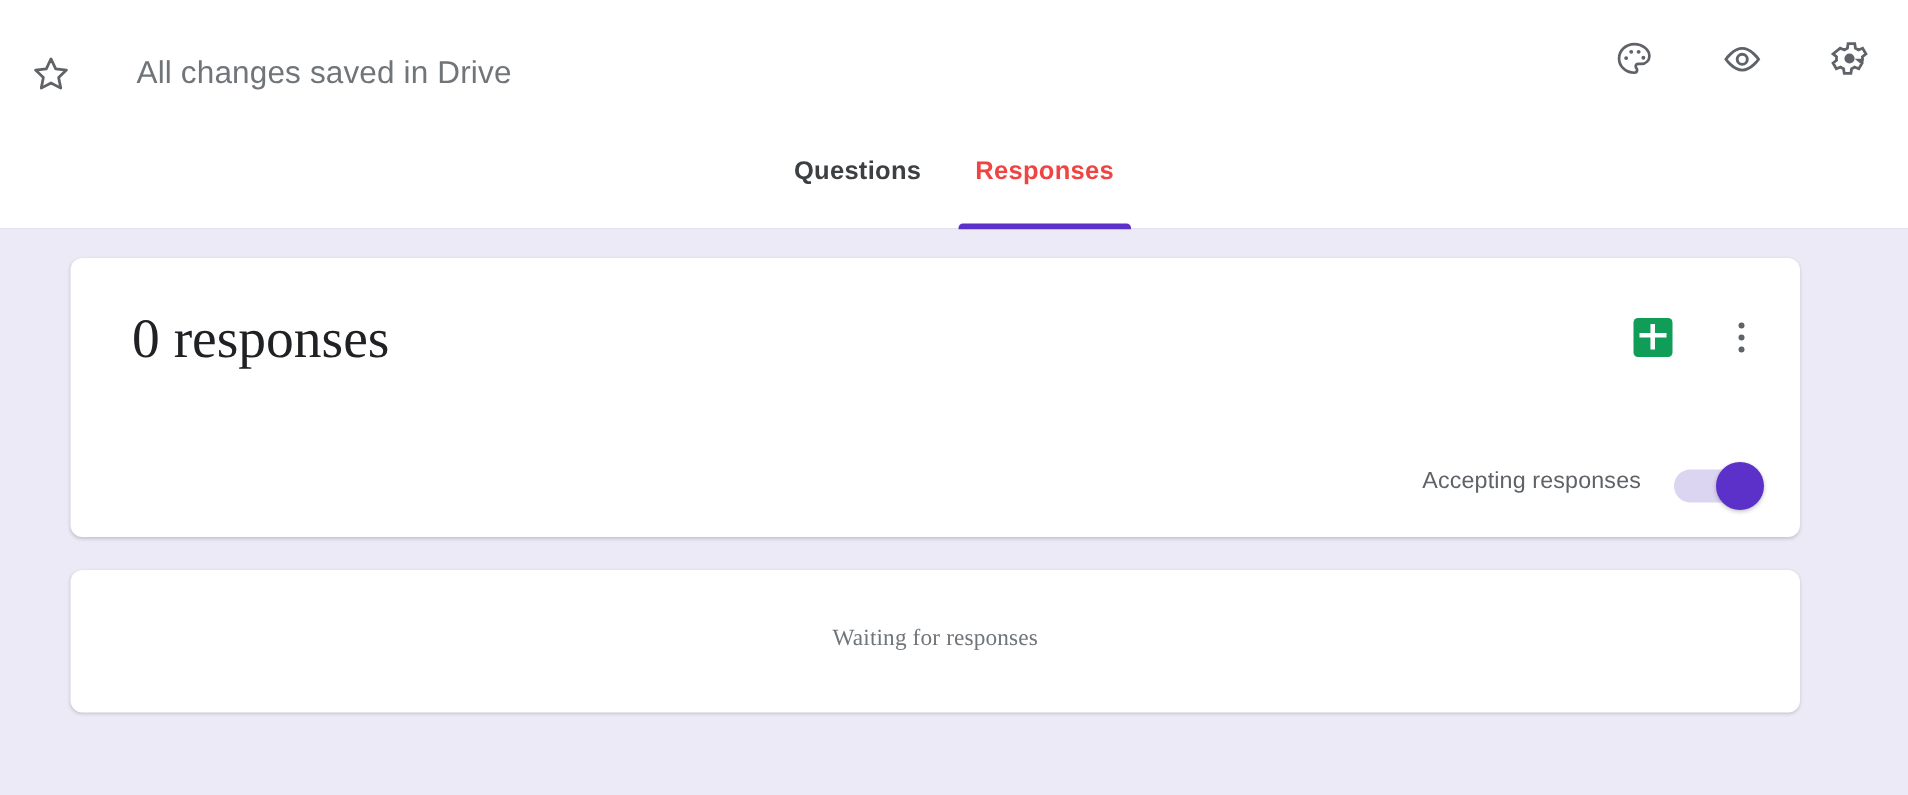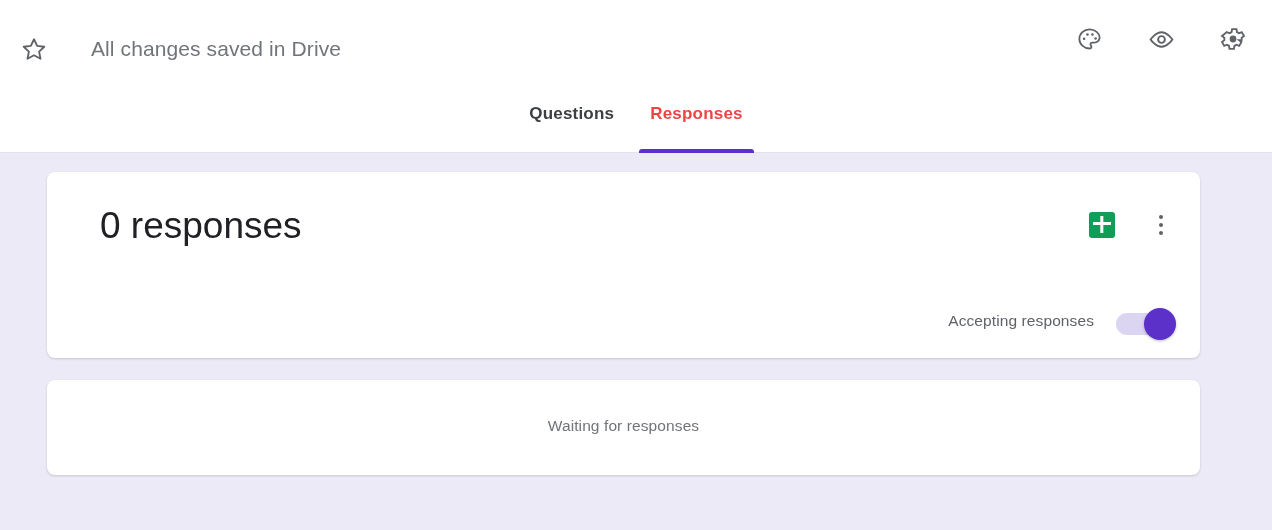--- a/index.html
+++ b/index.html
@@ -124,25 +124,27 @@
     border-radius: 8px;
     box-shadow: 0 1px 2px rgba(60,64,67,0.14), 0 1px 3px rgba(60,64,67,0.08);
   }
   .card-summary {
     top: 19px;
     height: 186px;
   }
   .card-waiting {
     top: 227px;
     height: 95px;
+    font-family: Liberation Serif, serif;
   }
   .summary-top {
     position: absolute;
-    top: 0; left: 16px; right: 0;
+    top: 0; left: 4px; right: 0;
     height: 110px;
+    font-family: Liberation Serif, serif;
   }
   .responses-count {
     position: absolute;
     left: 37px;
     top: 33px;
     font-size: 37px;
     font-weight: normal;
     color: #202124;
     letter-spacing: 0px;
     white-space: nowrap;

